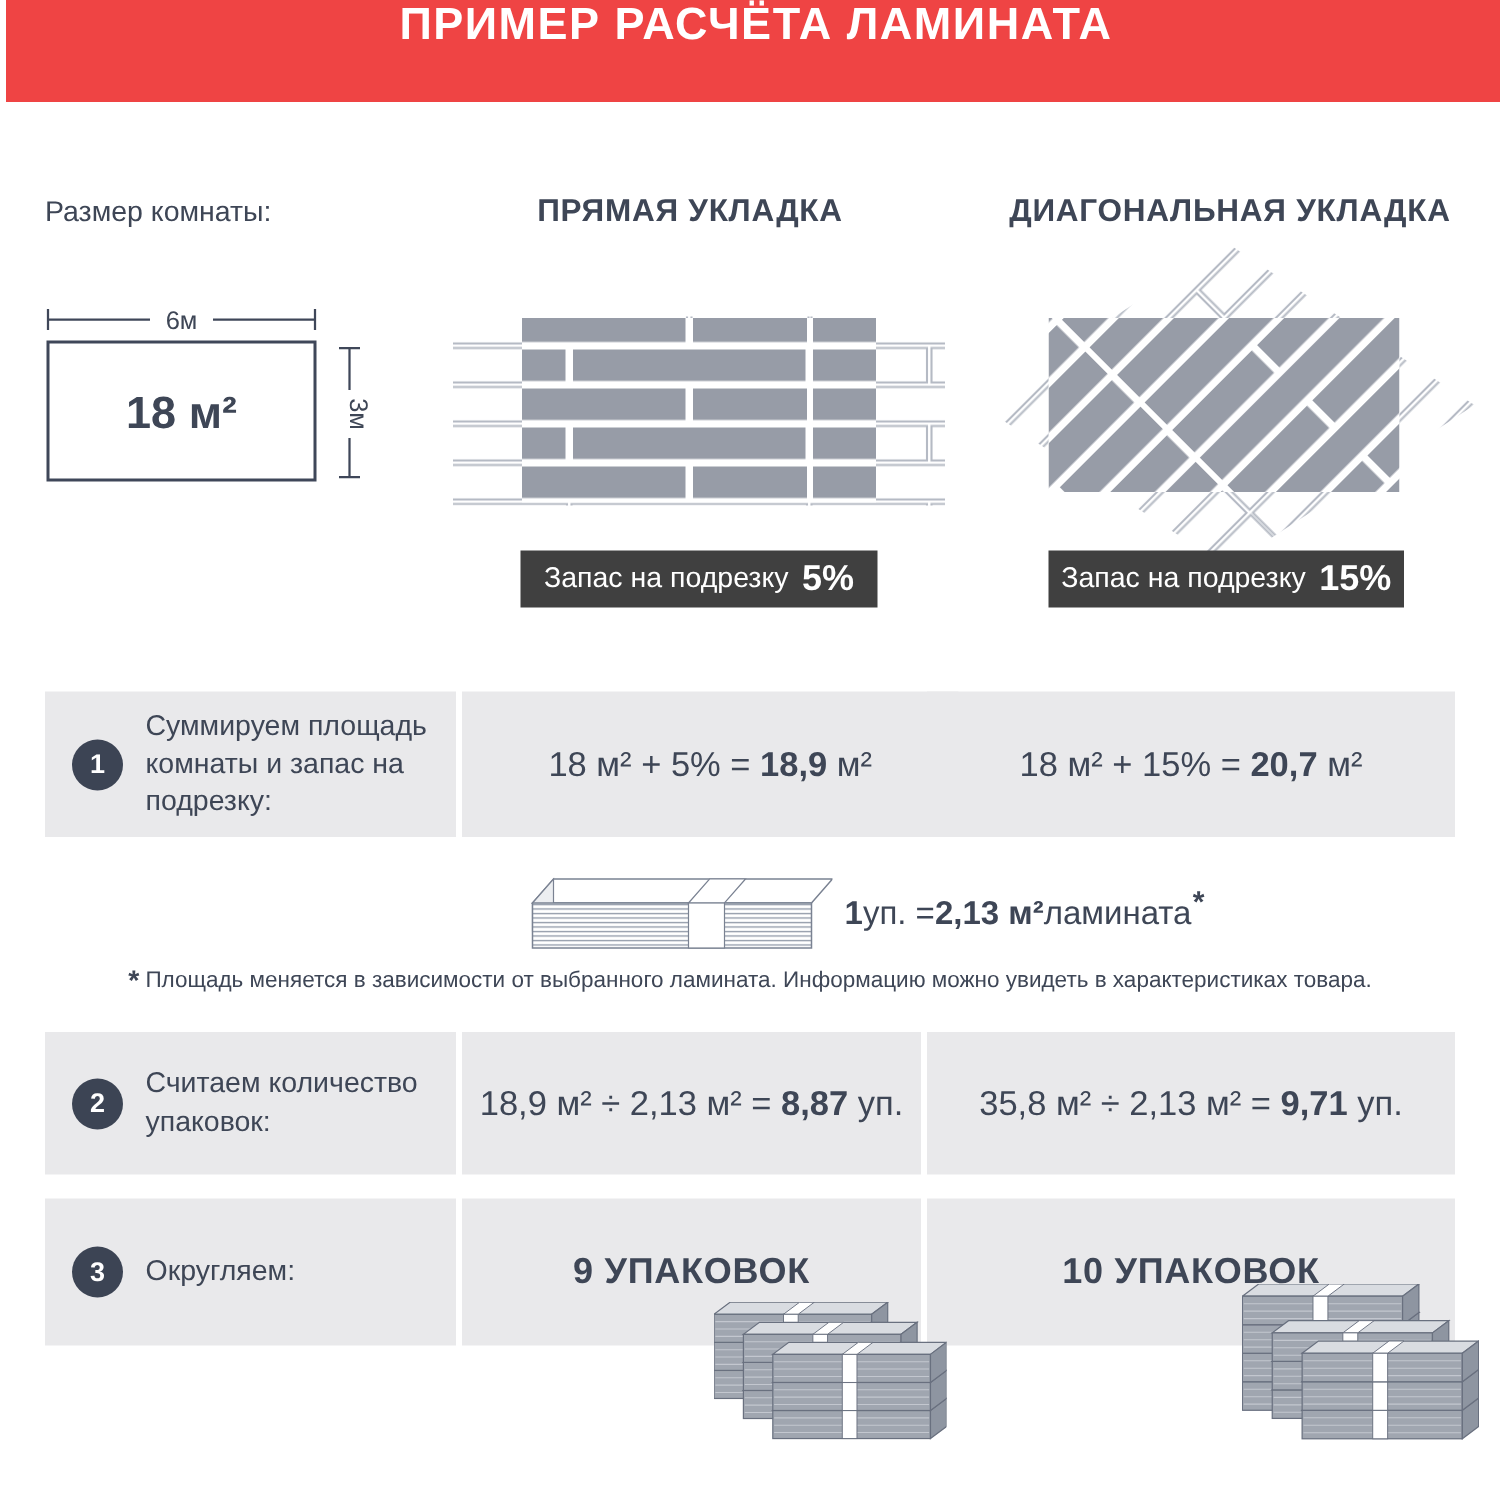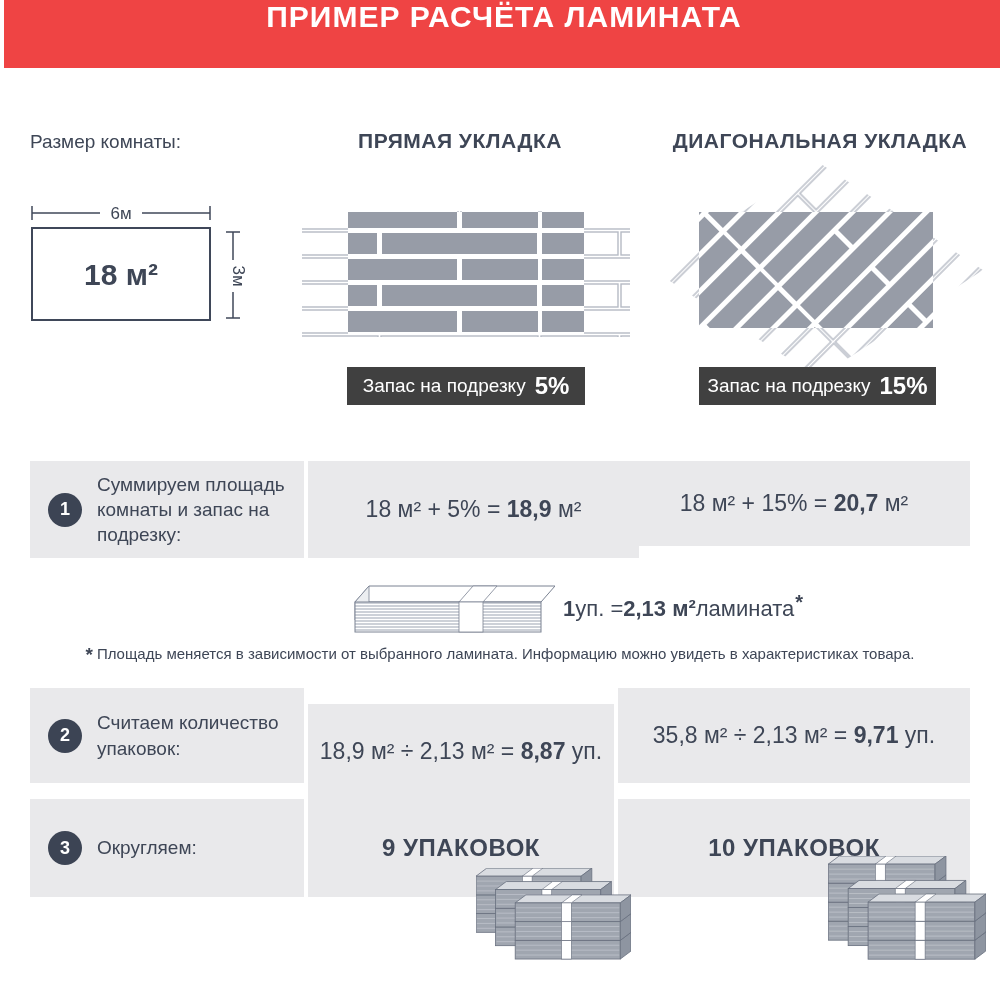--- a/index.html
+++ b/index.html
@@ -151,21 +151,21 @@
     <b>15%</b>
   </div>
 
   <div class="abs cell step-left" style="left:30px;top:461px;width:274px;height:97px;">
     <div class="step-circle">1</div>
     <div class="step-label">Суммируем площадь комнаты и запас на подрезку:</div>
   </div>
   <div class="abs cell center" style="left:308px;top:461px;width:331px;height:97px;">
     <div class="formula"><span>18 м² + 5% = </span><b>18,9</b><span> м²</span></div>
   </div>
-  <div class="abs cell center" style="left:618px;top:461px;width:352px;height:85px;">
+  <div class="abs cell center" style="left:618px;top:461px;width:352px;height:97px;">
     <div class="formula"><span>18 м² + 15% = </span><b>20,7</b><span> м²</span></div>
   </div>
 
   <svg class="abs" style="left:345px;top:584px;" width="210" height="52" viewBox="0 0 210 52">
     <polygon points="24,2 210,2 196,18 10,18" fill="#ffffff" stroke="#7a8292" stroke-width="1"></polygon>
     <polygon points="10,18 24,2 24,20 10,36" fill="#eceef1" stroke="#7a8292" stroke-width="0.8"></polygon>
     <rect x="10" y="18" width="186" height="30" fill="url(#boardlines)" stroke="#7a8292" stroke-width="1"></rect>
     <polygon points="128,2 152,2 138,18 114,18" fill="#ffffff" stroke="#7a8292" stroke-width="0.8"></polygon>
     <rect x="114" y="18" width="24" height="30" fill="#ffffff" stroke="#7a8292" stroke-width="0.8"></rect>
   </svg>
@@ -178,21 +178,21 @@
   </div>
 
   <div id="footnote" class="abs" style="left:0;top:642px;">
     <span class="ast">*</span><span>Площадь меняется в зависимости от выбранного ламината. Информацию можно увидеть в характеристиках товара.</span>
   </div>
 
   <div class="abs cell step-left" style="left:30px;top:688px;width:274px;height:95px;">
     <div class="step-circle">2</div>
     <div class="step-label">Считаем количество упаковок:</div>
   </div>
-  <div class="abs cell center" style="left:308px;top:688px;width:306px;height:95px;margin-top:16px;">
+  <div class="abs cell center" style="left:308px;top:688px;width:306px;height:95px;">
     <div class="formula"><span>18,9 м² ÷ 2,13 м² = </span><b>8,87</b><span> уп.</span></div>
   </div>
   <div class="abs cell center" style="left:618px;top:688px;width:352px;height:95px;">
     <div class="formula"><span>35,8 м² ÷ 2,13 м² = </span><b>9,71</b><span> уп.</span></div>
   </div>
 
   <div class="abs cell step-left" style="left:30px;top:799px;width:274px;height:98px;">
     <div class="step-circle">3</div>
     <div class="step-label">Округляем:</div>
   </div>

